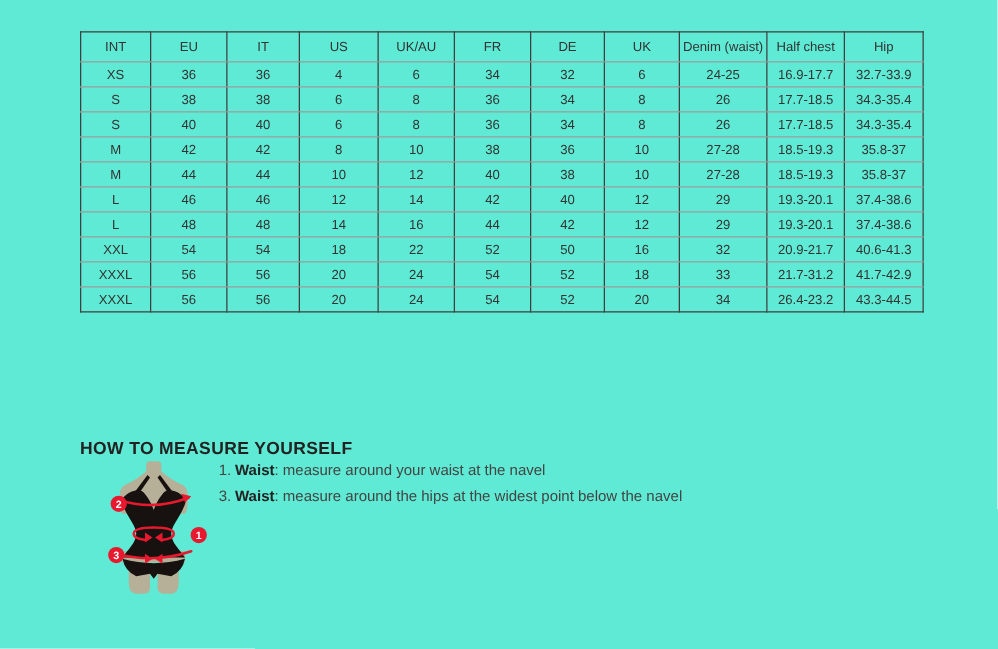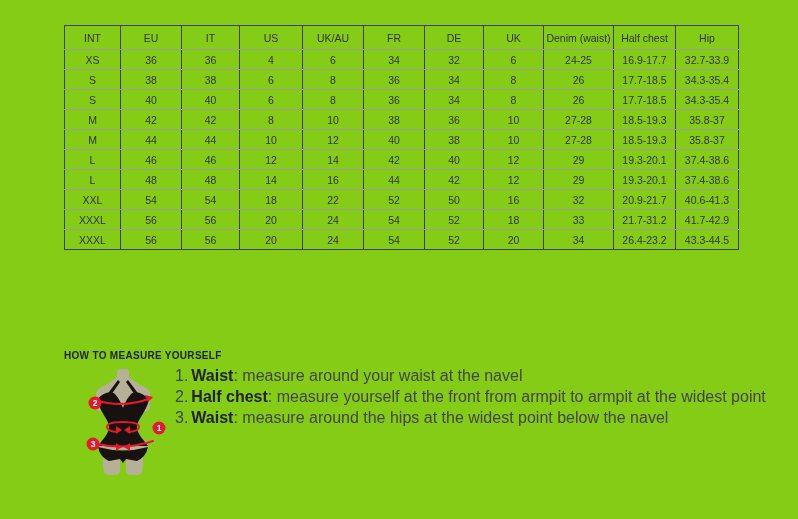--- a/index.html
+++ b/index.html
@@ -3,21 +3,21 @@
 <meta charset="utf-8">
 <style>
   * { margin: 0; padding: 0; box-sizing: border-box; }
   html, body { background: #ffffff; }
   body { font-family: "Liberation Sans", sans-serif; }
 
   .canvas {
     position: relative;
     width: 798px;
     height: 519px;
-    background: #84cc16;
+    background: #5eead4;
     overflow: hidden;
   }
 
   
   table.size-table {
     position: absolute;
     left: 64px;
     top: 25px;
     width: 674px;
     border-collapse: collapse;
@@ -42,30 +42,30 @@
   table.size-table th { height: 24px; }
   table.size-table td { height: 20px; }
   table.size-table tr:first-child th { border-top: 1px solid #3f3f3f; }
   table.size-table tr:last-child td { border-bottom: 1px solid #3f3f3f; }
 
   
   .measure-heading {
     position: absolute;
     left: 64px;
     top: 350px;
-    font-size: 10px;
+    font-size: 14px;
     font-weight: bold;
     letter-spacing: 0.3px;
     color: #222222;
   }
   .steps {
     position: absolute;
     left: 175px;
     top: 370px;
-    font-size: 16px;
+    font-size: 12px;
     color: #444444;
   }
   .step { margin-bottom: 9px; line-height: 12px; }
   .step .step-num { margin-right: 3px; }
   .step b { color: #222222; }
 
   .figure-wrap {
     position: absolute;
     left: 80px;
     top: 367px;
@@ -284,20 +284,17 @@
         <text x="13" y="80" fill="#ffffff">3</text>
       </g>
     </svg>
   </div>
 
   <div class="steps">
     <div class="step">
       <span class="step-num">1.</span><b>Waist</b><span>: measure around your waist at the navel</span>
     </div>
     <div class="step">
-      <span class="step-num">2.</span><b>Half chest</b><span>: measure yourself at the front from armpit to armpit at the widest point</span>
-    </div>
-    <div class="step">
       <span class="step-num">3.</span><b>Waist</b><span>: measure around the hips at the widest point below the navel</span>
     </div>
   </div>
 
 </div>
 
 </body></html>

